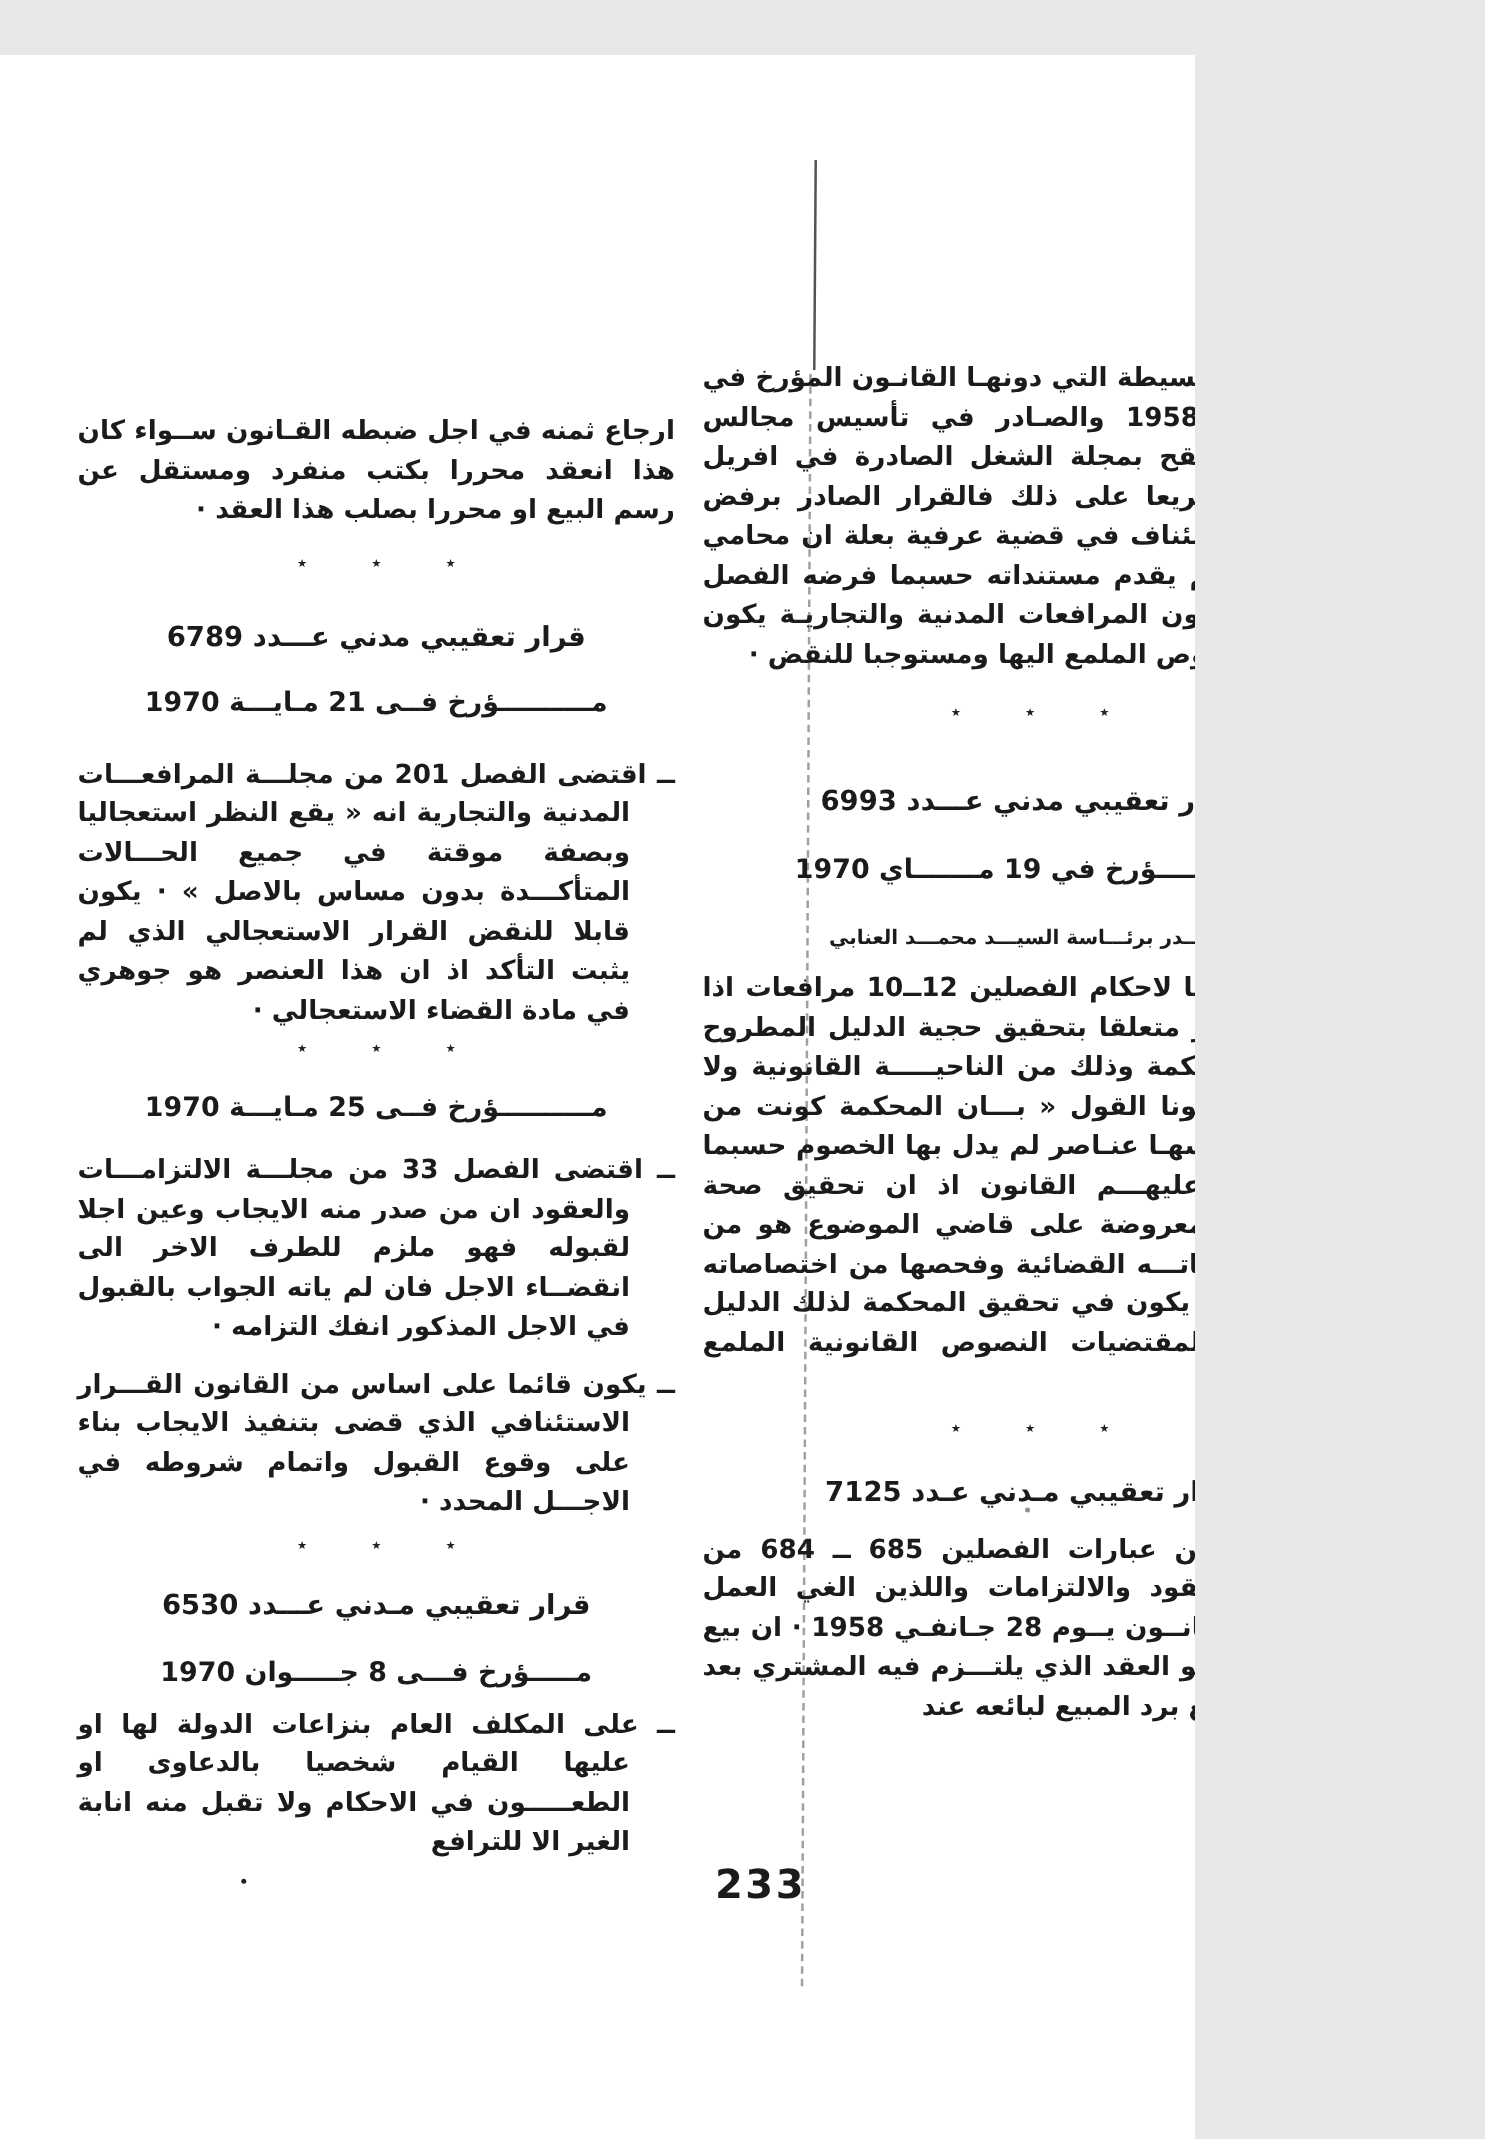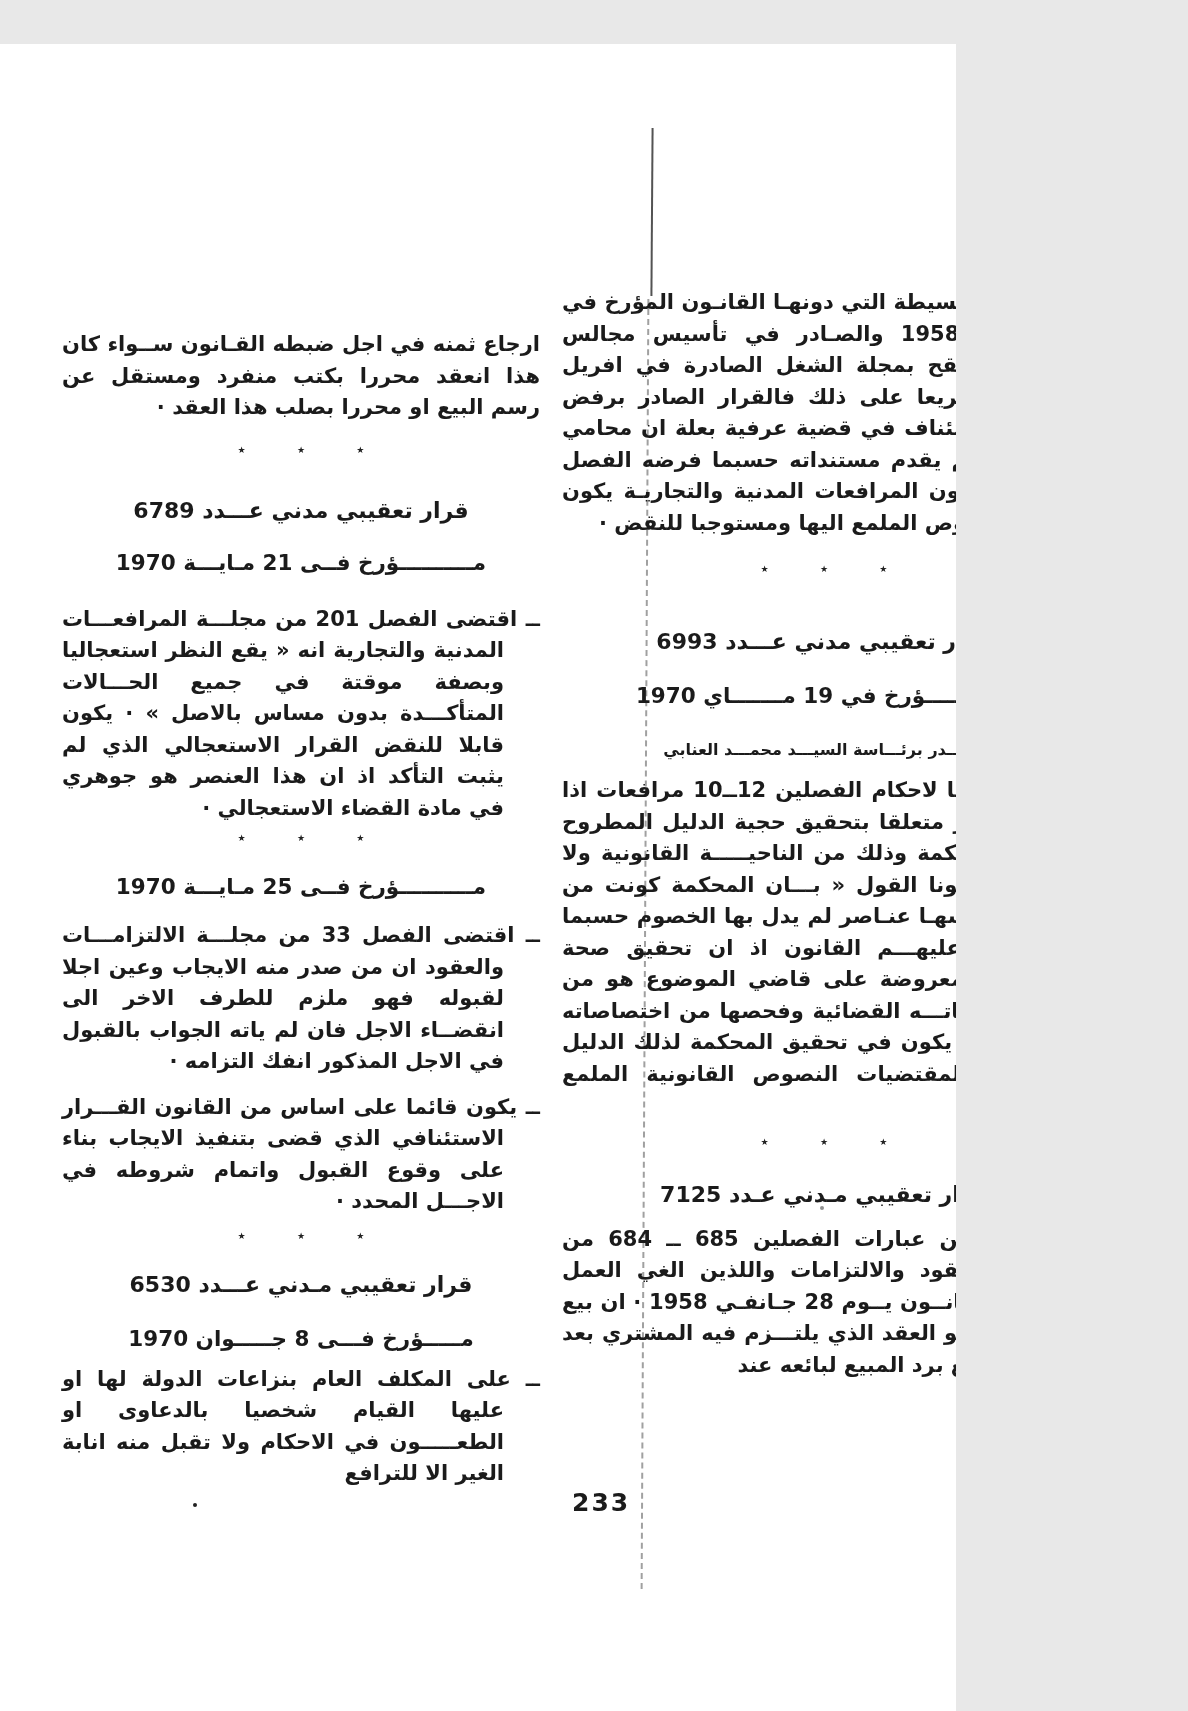--- a/index.html
+++ b/index.html
@@ -75,21 +75,21 @@
   #left-col .bullet.b2{margin-top:18px;}
   #left-col .bullet.b3{margin-top:14px;}
   #left-col .stars.s3{margin-top:6px;}
   #left-col .heading.h3{margin-top:22px;}
   #left-col .date.d3{margin-top:24px;}
   #left-col .bullet.b4{margin-top:10px;}
 
   #page-number{
     position:absolute;
     left:572px;top:1444px;
-    font-size:25px;font-weight:700;
+    font-size:32px;font-weight:700;
     letter-spacing:2px;
   }
   #corner-mark{
     position:absolute;
     left:1156px;top:4px;
     font-size:15px;font-weight:700;
   }
   .fold-line{
     position:absolute;
     width:0;

